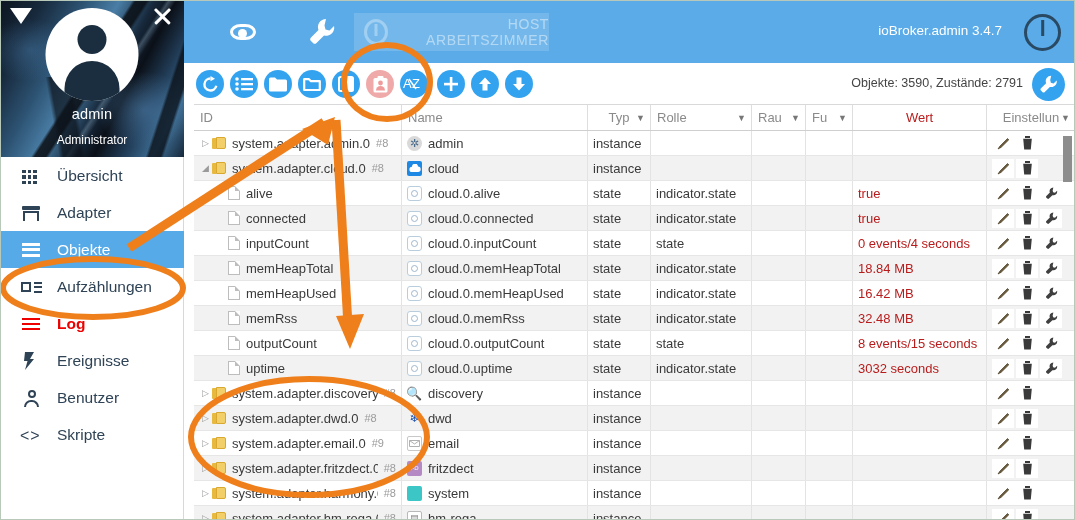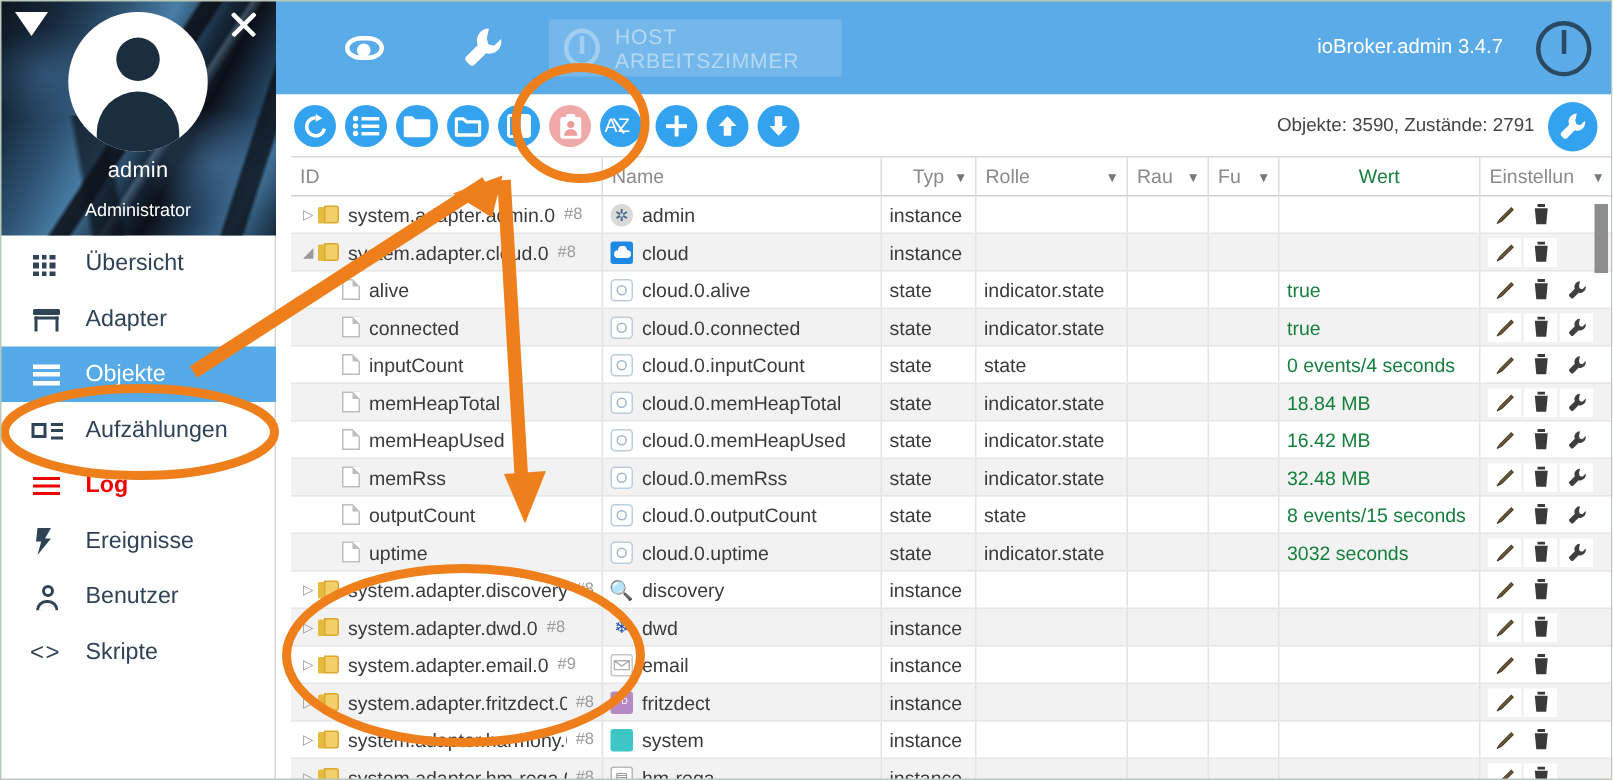--- a/index.html
+++ b/index.html
@@ -88,22 +88,22 @@
 
   
   #main { position:absolute; left:184px; top:0; width:891px; height:520px; background:#fff; }
   #topbar { position:absolute; left:0; top:0; width:891px; height:63px; background:#5aabe8; }
   .tb-icon { position:absolute; cursor:pointer; }
   #eye-icon { left:42px; top:21px; width:34px; height:22px; }
   #eye-icon .out { position:absolute; left:4px; top:3px; width:26px; height:16px; border:3px solid #fff; border-radius:50% / 60%; }
   #eye-icon .pup { position:absolute; left:12px; top:7.5px; width:9px; height:9px; border-radius:50%; background:#fff;}
   #wrench-icon { left:125px; top:18px; width:26px; height:28px; }
   #host-chip {
-    position:absolute; left:182px; top:13px; width:195px; height:38px;
-    background:rgba(255,255,255,0.16); display:flex; align-items:center; cursor:pointer;
+    position:absolute; left:170px; top:13px; width:195px; height:38px;
+    background:rgba(255,255,255,0.16); display:flex; align-items:center; cursor:pointer;text-align:right;
   }
   #host-chip .pwr {
     position:relative; width:26px; height:26px; margin-left:10px; border-radius:50%;
     border:3px solid rgba(255,255,255,.32);
   }
   #host-chip .pwr:after { content:""; position:absolute; left:50%; top:2px; transform:translateX(-50%); width:3px; height:12px; background:rgba(255,255,255,.32); }
   #host-chip .txt { margin-left:10px; color:rgba(255,255,255,.46); font-size:14px; letter-spacing:.6px; }
   #brand { position:absolute; right:73px; top:23px; color:#fff; font-size:13.5px; }
   #power-btn { position:absolute; right:14px; top:14px; width:37px; height:37px; border-radius:50%; border:3.2px solid #2a4a63; cursor:pointer; }
   #power-btn:after { content:""; position:absolute; left:50%; top:3px; transform:translateX(-50%); width:3.6px; height:16px; background:#2a4a63; }
@@ -121,25 +121,25 @@
   
   #table { position:absolute; left:0; top:104px; width:891px; height:416px; overflow:hidden; background:#fff;margin-left:10px; }
   .thead { display:flex; height:27px; background:#fff; border-bottom:1px solid #cfcfcf; border-top:1px solid #d9d9d9; }
   .th { font-size:13px; color:#8a8a8a; display:flex; align-items:center; border-right:1px solid #dedede; padding:0 6px; overflow:hidden; white-space:nowrap; position:relative; cursor:pointer;}
   .th .fdot { position:absolute; right:5px; top:50%; transform:translateY(-50%); font-size:9px; color:#777; }
   .row { display:flex; height:25px; border-bottom:1px solid #e6e6e6; }
   .row.alt { background:#f2f2f2; }
   .cell { display:flex; align-items:center; border-right:1px solid #e3e3e3; padding:0 5px; overflow:hidden; white-space:nowrap; font-size:13px; color:#3a3a3a; }
   .c-id{width:208px;} .c-name{width:186px;} .c-typ{width:63px;} .c-rolle{width:101px;}
   .c-raum{width:54px;} .c-funk{width:47px;} .c-wert{width:134px;} .c-set{width:88px; border-right:none;}
-  .c-wert { color:#15803d; }
+  .c-wert { color:#b91c1c; }
   .th.c-typ,.th.c-rolle,.th.c-raum,.th.c-funk,.th.c-set { }
   .th.c-wert, .th.c-typ { justify-content:center; }
   .th.c-wert{justify-content:center;}
-  .th.c-set{}
+  .th.c-set{justify-content:center;}
 
   .expander { width:13px; font-size:9px; color:#9a9a9a; flex:0 0 13px; text-align:center; cursor:pointer;}
   .folder { width:14px; height:12px; margin-right:6px; flex:0 0 14px; position:relative; }
   .folder .f1{position:absolute;left:0;top:1px;width:4px;height:11px;background:#e8b93f;border-radius:1px 0 0 1px;}
   .folder .f2{position:absolute;left:4px;top:0px;width:10px;height:12px;background:#f3cf6a;border:1px solid #d8a92e;border-radius:0 2px 2px 0;}
   .docico { width:12px; height:14px; margin-right:6px; flex:0 0 12px; background:#fff; border:1px solid #bdbdbd; position:relative; }
   .docico:after{content:"";position:absolute;right:-1px;top:-1px;border-width:0 5px 5px 0;border-style:solid;border-color:#fff #fff #bdbdbd #bdbdbd;}
   .idtext { overflow:hidden; text-overflow:clip; }
   .hash { color:#9b9b9b; font-size:11px; margin-left:6px; }
   .nico { width:15px;height:15px;margin-right:6px;flex:0 0 15px; border-radius:2px; display:flex;align-items:center;justify-content:center; font-size:9px; color:#fff;}

